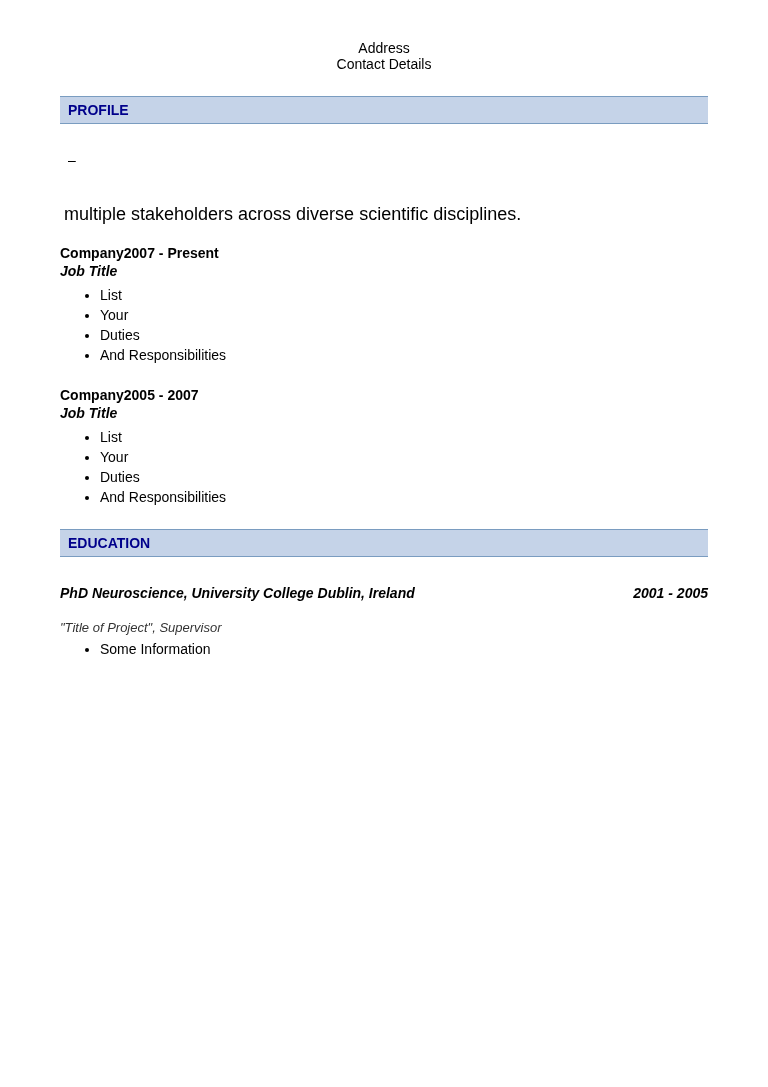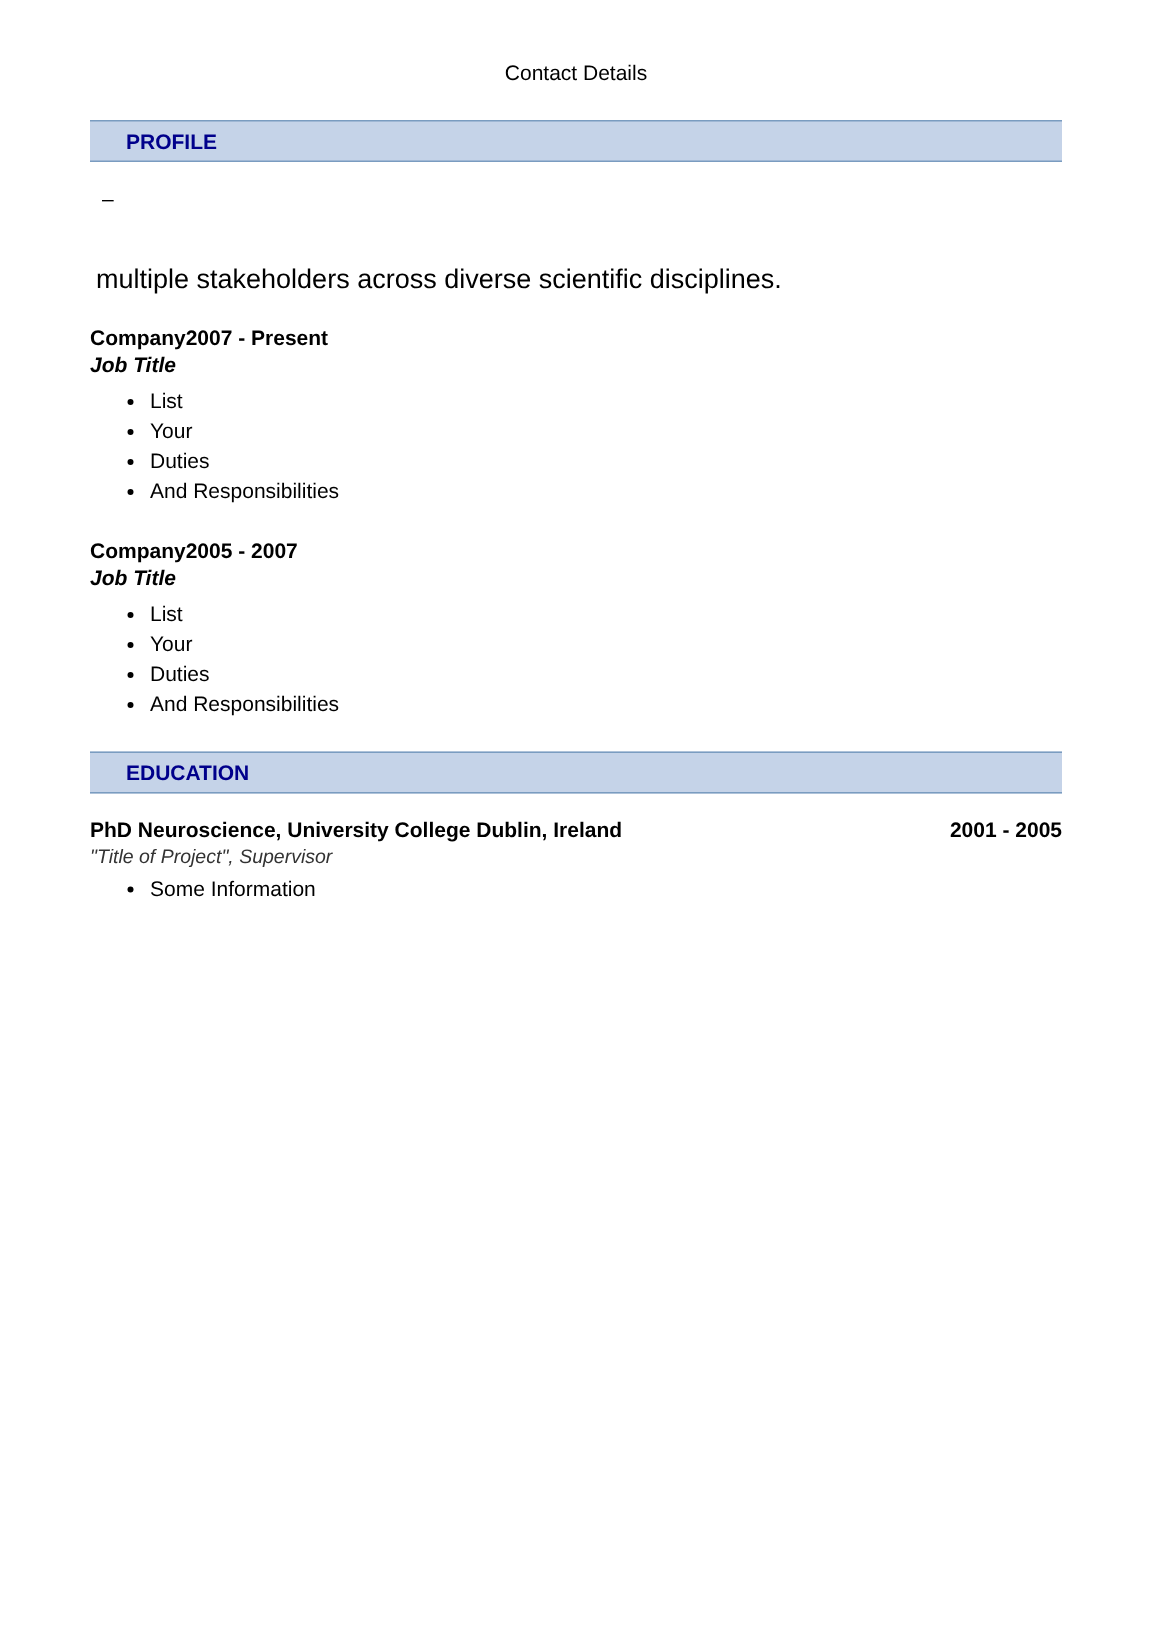--- a/index.html
+++ b/index.html
@@ -31,25 +31,25 @@
     }
 
     .header-address,
     .header-contact {
       font-size: 14px;
       color: #000;
     }
 
     .section-header {
       background-color: #c5d3e8;
-      padding: 5px 24px;
+      padding: 5px 8px;
       font-weight: bold;
       font-size: 14px;
       color: #00008b;
-      margin-bottom: 16px;
+      margin-bottom: 28px;
       border-top: 1px solid #7a9cc0;
       border-bottom: 1px solid #7a9cc0;
     }
 
     .section {
       margin-bottom: 20px;
     }
 
     .profile-text {
       font-size: 18px;
@@ -106,39 +106,41 @@
     }
 
     .education-entry {
       margin-bottom: 16px;
     }
 
     .edu-row {
       display: flex;
       justify-content: space-between;
       align-items: flex-end;
-      margin-bottom: 2px;
+      margin-bottom: 19px;
+      font-style: italic;
     }
 
     .edu-title {
       font-weight: bold;
       font-size: 14px;
     }
 
     .edu-subtitle {
       font-style: italic;
       font-size: 13px;
       color: #333;
       margin-bottom: 6px;
     }
   </style>
 </head>
 <body>
 
 <div class="header">
+  <div class="header-address">Address</div>
   <div class="header-contact">Contact Details</div>
 </div>
 
 <div class="section">
   <div class="section-header">PROFILE</div>
   <span class="profile-cursor">–</span>
   <br><br>
   <p class="profile-text">multiple stakeholders across diverse scientific disciplines.</p>
 </div>
 

